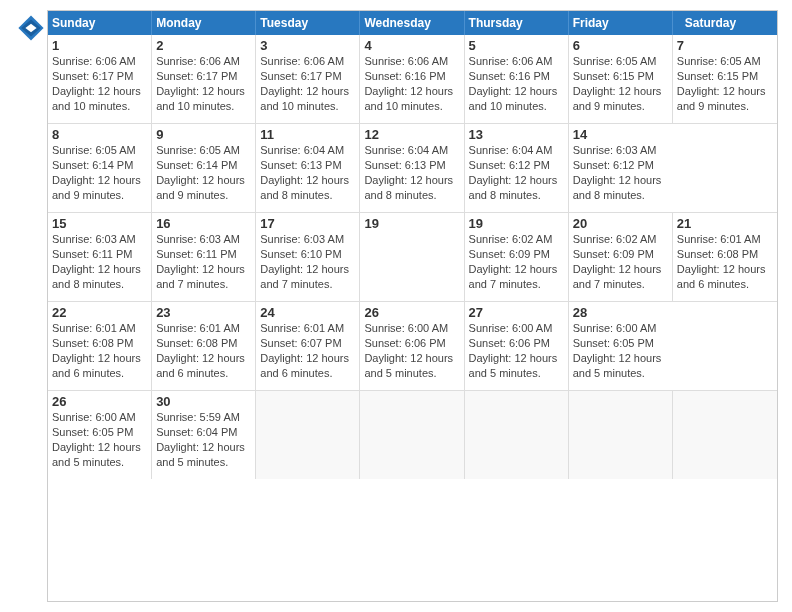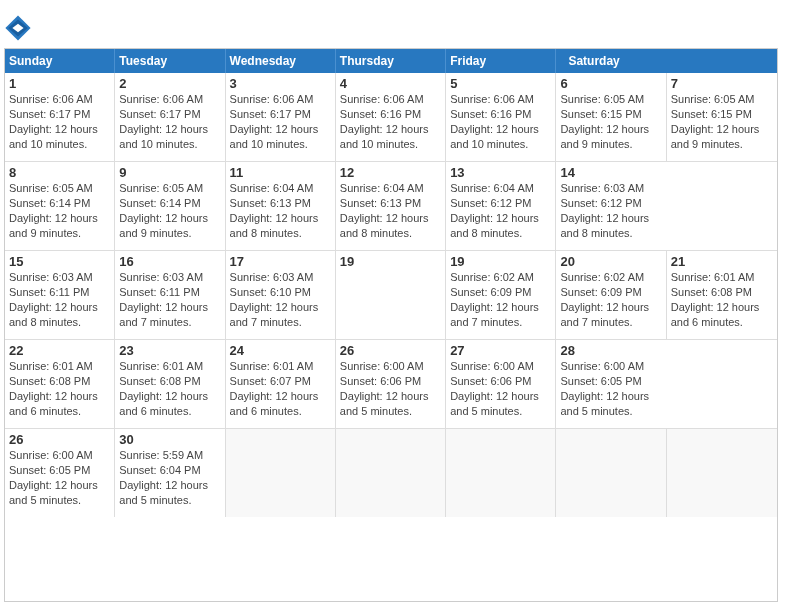--- a/index.html
+++ b/index.html
@@ -6,23 +6,23 @@
     body {
       width: 792px;
       height: 612px;
       font-family: Arial, sans-serif;
       background: #fff;
       overflow: hidden;
     }
     .page {
       width: 792px;
       height: 612px;
-      padding: 10px 14px 10px 4px;
+      padding: 10px 14px 10px 17px;
       display: flex;
-      flex-direction: column;
+      flex-direction: row;
     }
     .header {
       display: flex;
       justify-content: space-between;
       align-items: flex-start;
       margin-bottom: 6px;
     }
     .logo {
       display: flex;
       align-items: center;
@@ -124,20 +124,21 @@
     </div>
     <div class="title-block">
       <div class="month-title"></div>
       <div class="location"></div>
     </div>
   </div>
 
   <div class="calendar">
     <div class="cal-header-row">
     <div class="cal-header-cell">Sunday</div>
+        <div class="cal-header-cell">Monday</div>
         <div class="cal-header-cell">Tuesday</div>
         <div class="cal-header-cell">Wednesday</div>
         <div class="cal-header-cell">Thursday</div>
         <div class="cal-header-cell">Friday</div>
         <div class="cal-header-cell">Saturday</div>
       </div>
     <div class="cal-body">
     <div class="cal-row">
           <div class="cal-cell">
             <span class="day-num">1</span>

